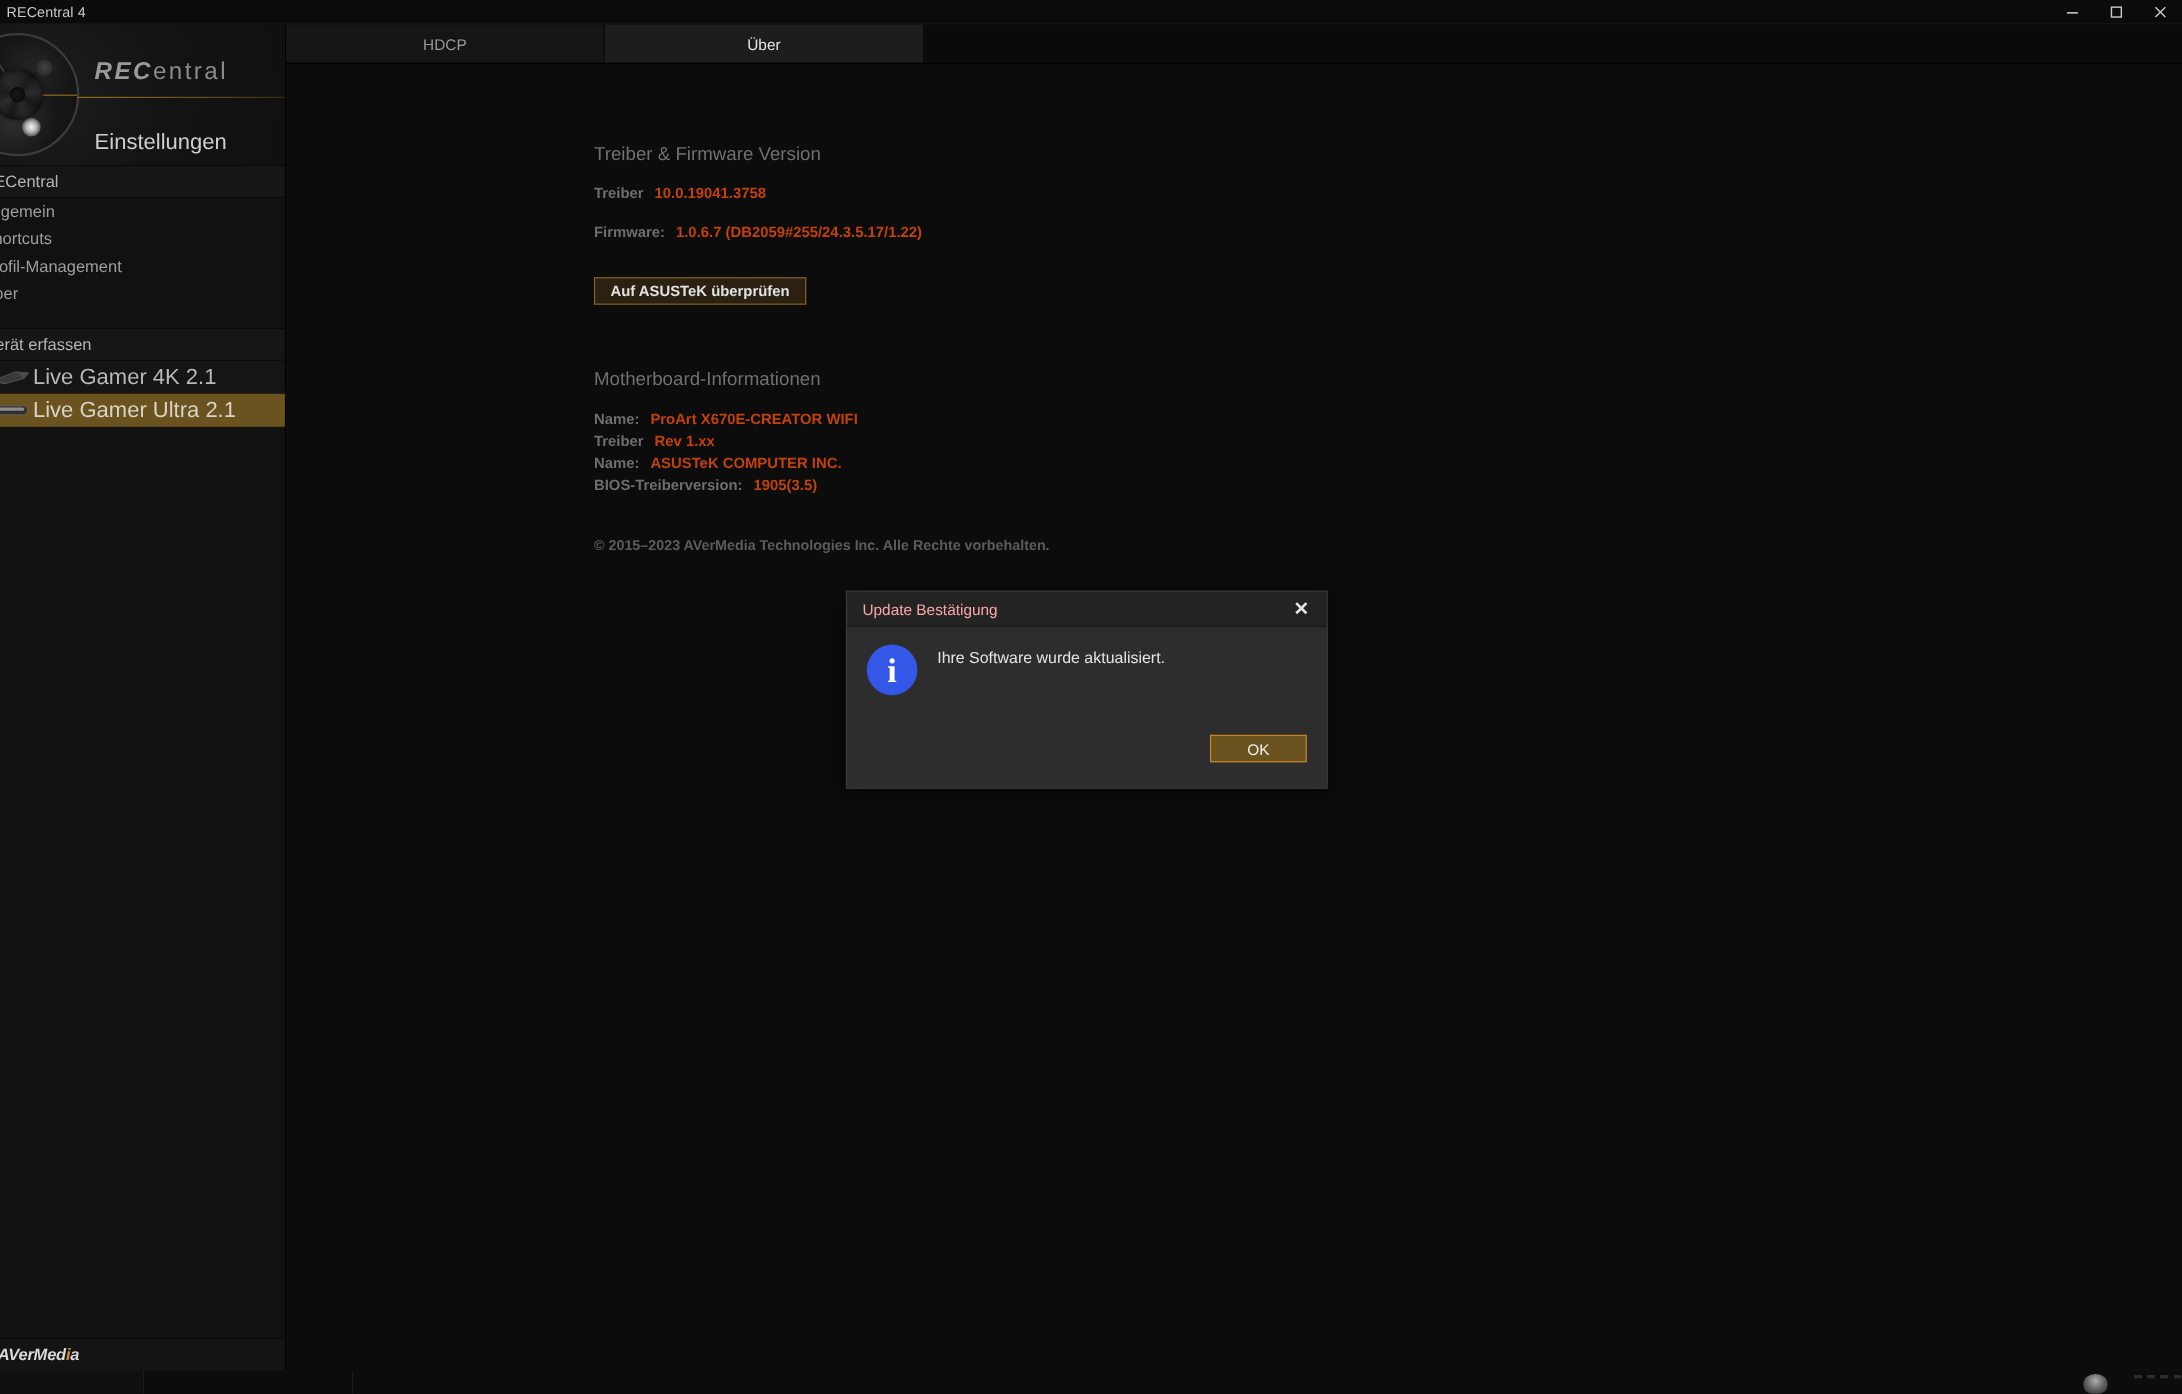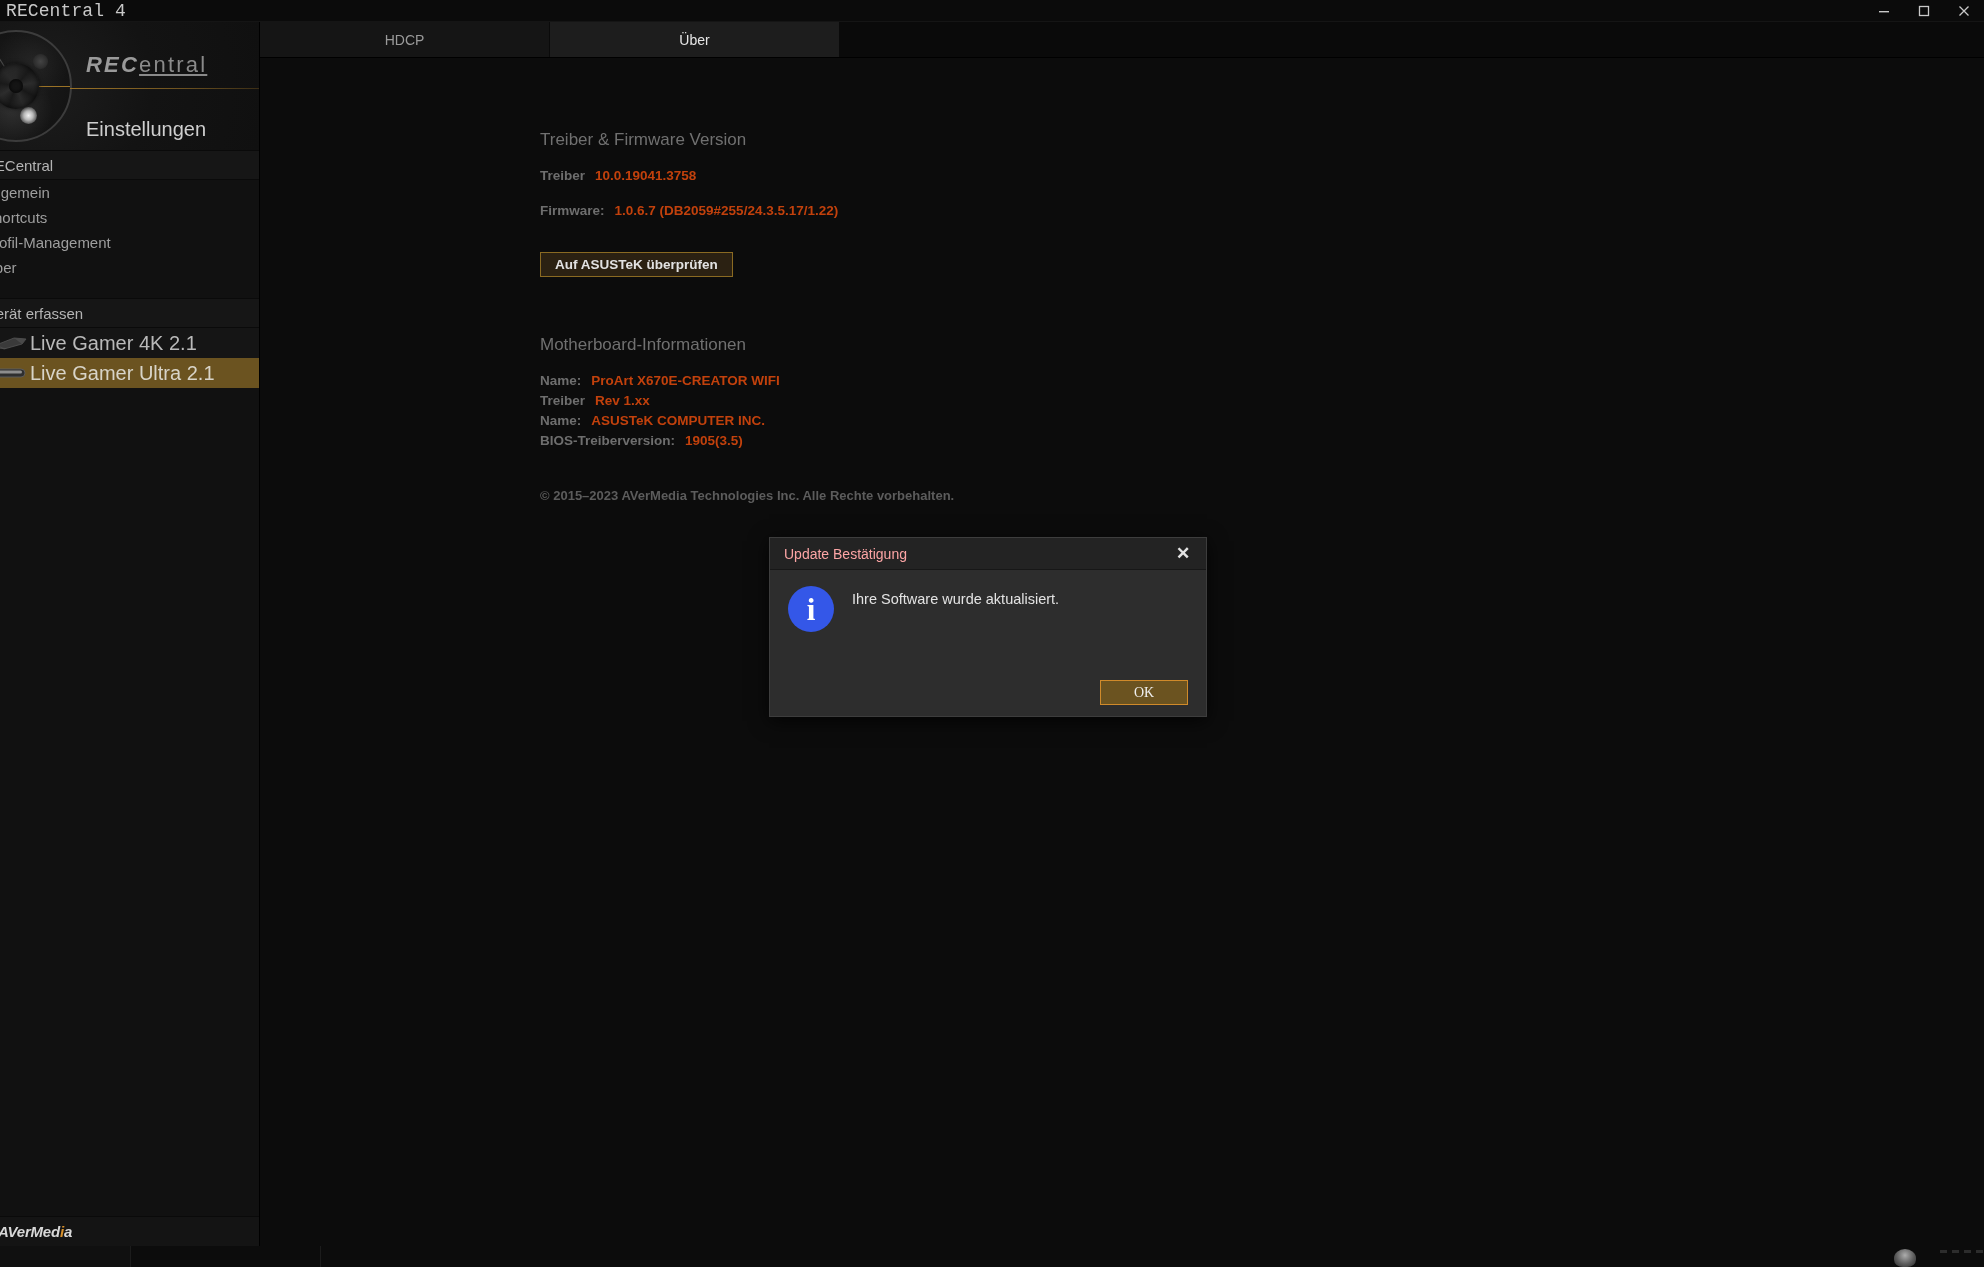--- a/index.html
+++ b/index.html
@@ -65,23 +65,22 @@
     flex: 0 0 22px;
     background: #0b0b0b;
     display: flex;
     align-items: center;
     position: relative;
     border-bottom: 1px solid #151515;
   }
   #titlebar .title {
     margin-left: 24px;
     color: #c8c8c8;
-    font-size: 18px;
+    font-size: 13px;
     letter-spacing: .1px;
-    font-family: Liberation Mono, monospace;
   }
   #win-controls {
     position: absolute;
     right: 0; top: 0; bottom: 0;
     display: flex;
     align-items: stretch;
   }
   #win-controls .wbtn {
     width: 40px;
     display: flex;
@@ -198,21 +197,20 @@
     white-space: nowrap;
   }
   #brand-wordmark .rec {
     font-weight: 700;
     color: #9a9a9a;
     font-style: italic;
   }
   #brand-wordmark .entral {
     font-weight: 300;
     color: #8a8a8a;
-    text-decoration: underline;
   }
   #brand-rule {
     position: absolute;
     left: 88px;
     right: 0;
     top: 66px;
     height: 1px;
     background: linear-gradient(to right, #9a7226 0%, #6d5220 60%, #3a2d15 100%);
   }
   #brand-subtitle {
@@ -459,22 +457,21 @@
   #modal-message {
     margin-left: 18px;
     margin-top: 4px;
     color: #e3e3e3;
     font-size: 14.5px;
     line-height: 1.35;
   }
   #modal-footer {
     position: absolute;
     right: 18px;
-    bottom: 11px;
-    font-family: Liberation Serif, serif;
+    bottom: 23px;
   }
   #ok-button {
     width: 88px;
     height: 25px;
     background: #6b5320;
     border: 1px solid #d08a2a;
     color: #f0f0f0;
     font-size: 14px;
     display: flex;
     align-items: center;

